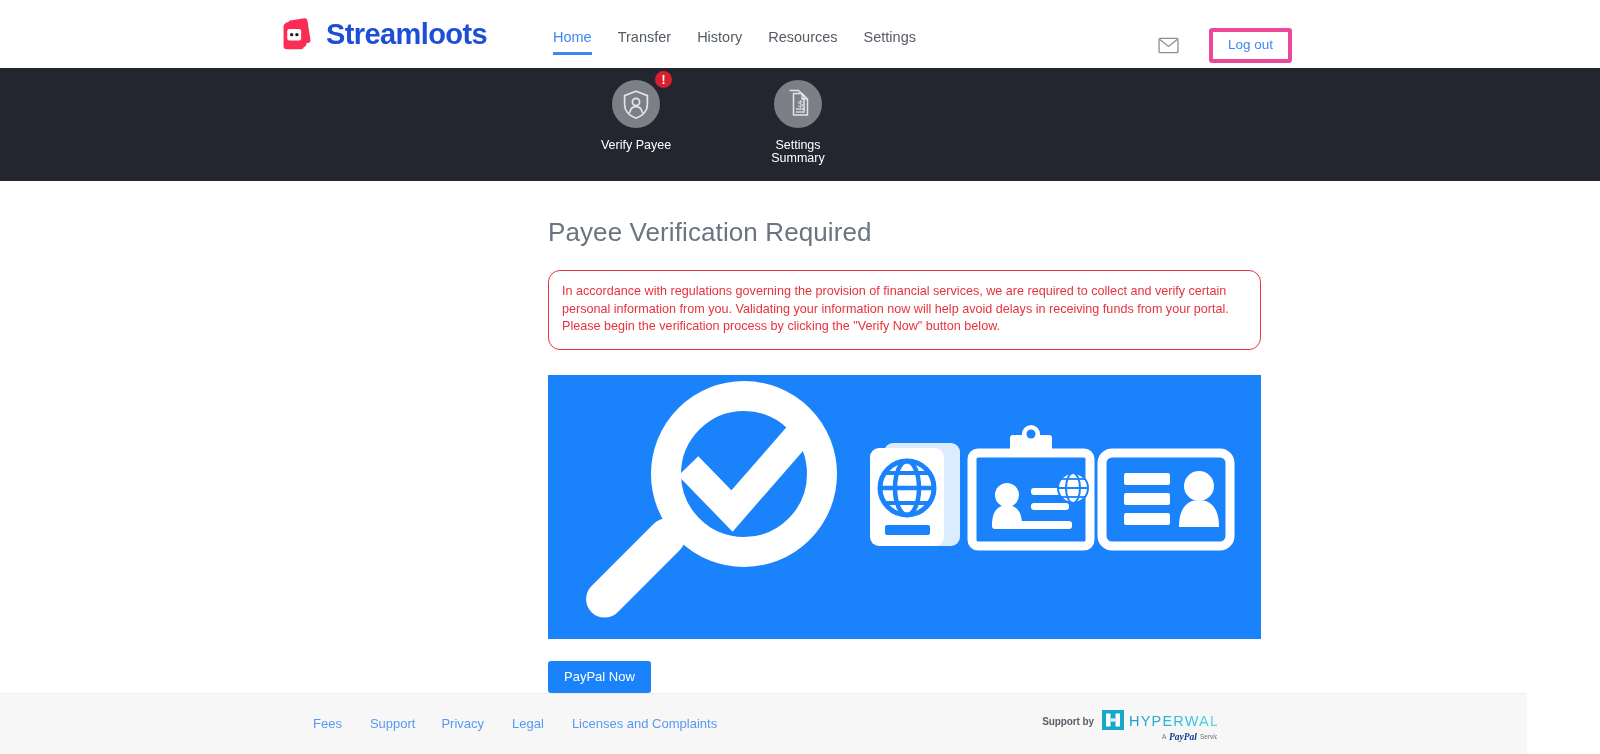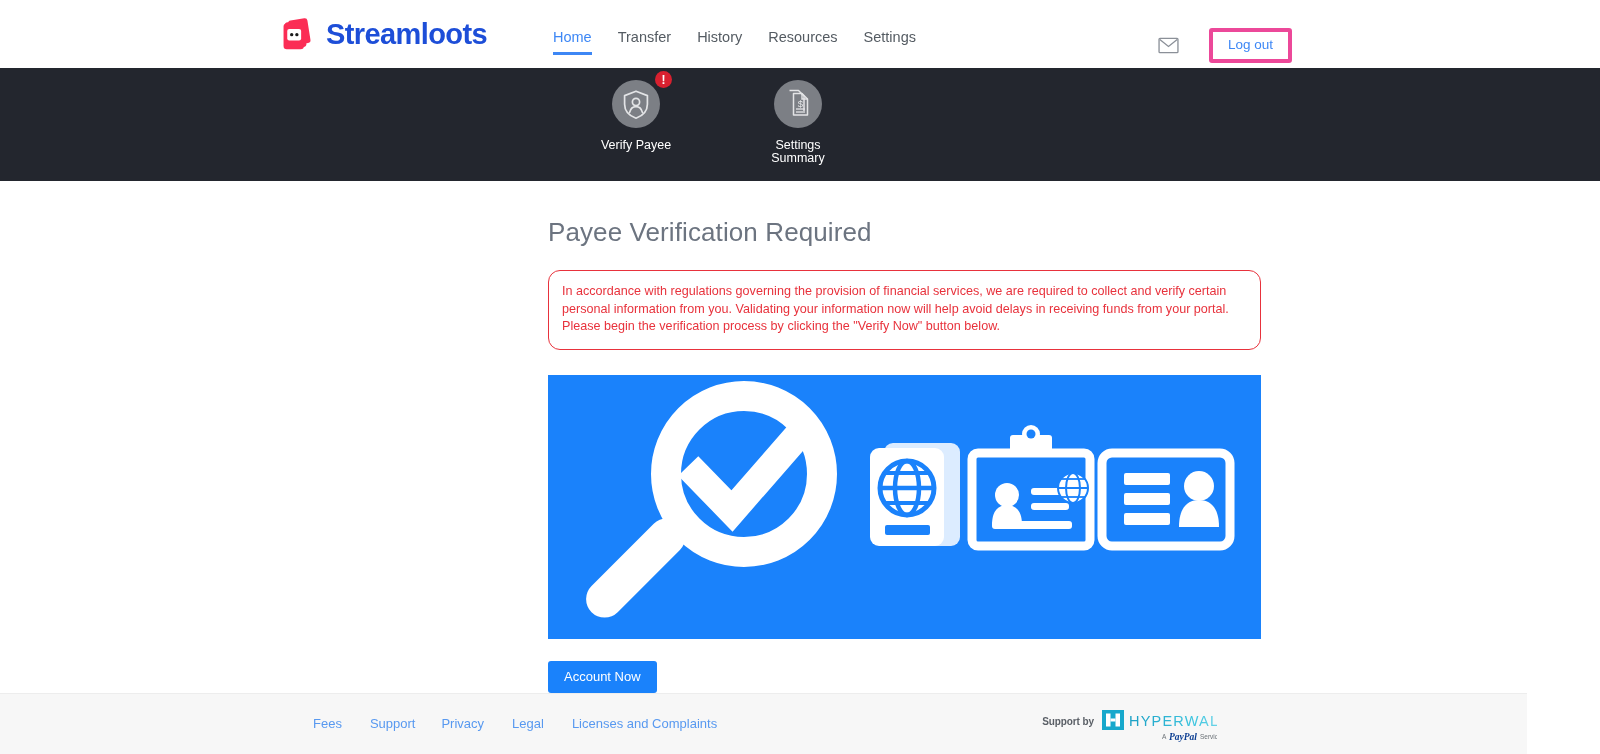--- a/index.html
+++ b/index.html
@@ -370,21 +370,21 @@
         <g>
           <rect x="554" y="78" width="128" height="93" rx="10" fill="none" stroke="#ffffff" stroke-width="9"></rect>
           <rect x="576" y="98" width="46" height="12" rx="2" fill="#ffffff"></rect>
           <rect x="576" y="118" width="46" height="12" rx="2" fill="#ffffff"></rect>
           <rect x="576" y="138" width="46" height="12" rx="2" fill="#ffffff"></rect>
           <circle cx="651" cy="111" r="15" fill="#ffffff"></circle>
           <path d="M631 152 C631 132 640 125 651 125 C662 125 671 132 671 152 Z" fill="#ffffff"></path>
         </g>
       </svg>
 
-      <button class="verify-btn">Account Now</button>
+      <button class="verify-btn">PayPal Now</button>
     </div>
   </div>
 
   <div class="footer">
     <div class="footer-links">
       <a href="#">Fees</a>
       <a href="#">Support</a>
       <a href="#">Privacy</a>
       <a href="#">Legal</a>
       <a href="#">Licenses and Complaints</a>

